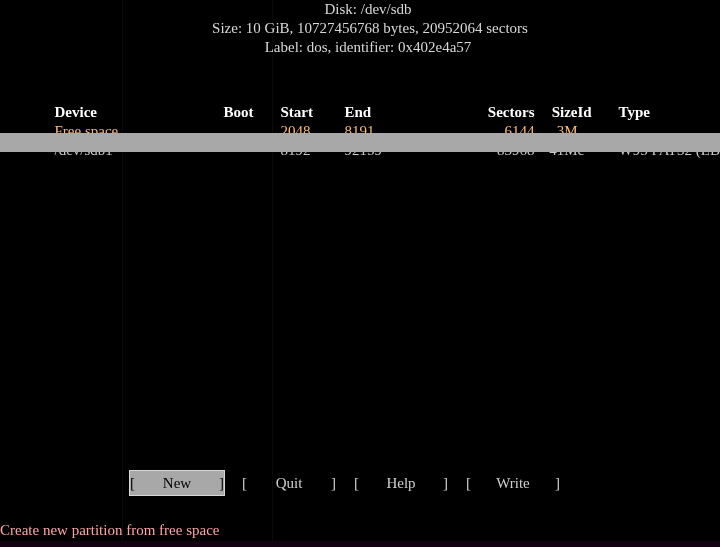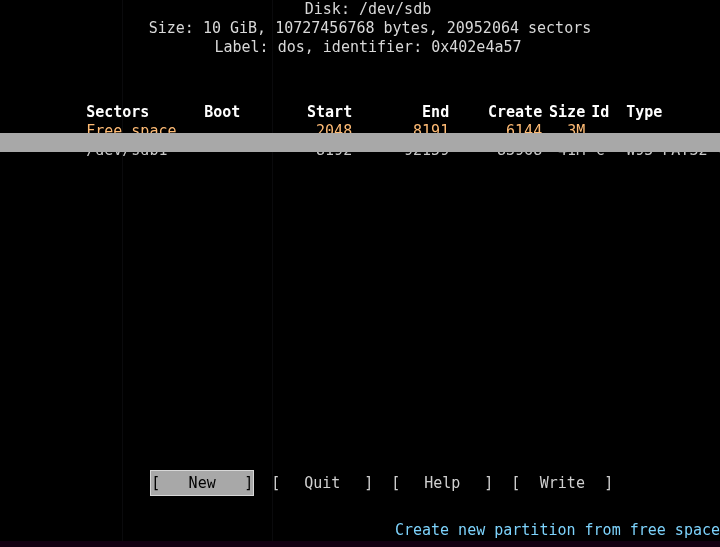--- a/index.html
+++ b/index.html
@@ -30,20 +30,21 @@
     pointer-events: none;
   }
   .artifact-line.a { left: 122px; }
   .artifact-line.b { left: 272px; }
 
   .screen {
     position: relative;
     width: 720px;
     height: 547px;
     z-index: 2;
+    font-family: Liberation Serif, serif;
   }
 
   
   .header {
     padding-top: 0px;
     text-align: center;
   }
   .header-line {
     display: block;
     height: 19px;
@@ -76,47 +77,47 @@
     padding-left: 0px;
   }
   .row .c-device {
     display: inline-block;
     width: 118px;
     text-align: left;
   }
   .row .c-boot {
     display: inline-block;
     width: 84px;
-    text-align: left;
+    text-align: center;
+    margin-left: 24px;
   }
   .row .c-start {
     display: inline-block;
     width: 64px;
-    text-align: right;
   }
   .row .c-end {
     display: inline-block;
     width: 97px;
-    text-align: right;
+    text-align: left;
   }
   .row .c-sectors {
     display: inline-block;
     width: 93px;
     text-align: right;
   }
   .row .c-size {
     display: inline-block;
     width: 43px;
     text-align: right;
     margin-top: 8px;
   }
   .row .c-id {
     display: inline-block;
     width: 30px;
-    text-align: center;
+    text-align: left;
   }
   .row .c-type {
     display: inline-block;
     text-align: left;
     padding-left: 11px;
   }
 
   .row.header-row { color: #ffffff; font-weight: bold; }
   .row.freespace { color: #fdba74; }
   .row.partition { color: #c8c8c8; }
@@ -152,22 +153,22 @@
   }
   .btn.selected .bracket { color: #000000; }
   .btn-gap { display: inline-block; width: 18px; }
 
   
   .statusline {
     position: absolute;
     left: 0;
     top: 520px;
     width: 720px;
-    text-align: right;
-    color: #7dd3fc;
+    text-align: left;
+    color: #fca5a5;
     white-space: pre;
     line-height: 20px;
   }
   .bottom-band {
     position: absolute;
     left: 0;
     top: 541px;
     width: 720px;
     height: 6px;
     background: #130011;
@@ -183,21 +184,21 @@
 
   <div class="header">
     <span class="header-line l1">Disk: /dev/sdb</span>
     <span class="header-line l2">Size: 10 GiB, 10727456768 bytes, 20952064 sectors</span>
     <span class="header-line l3">Label: dos, identifier: 0x402e4a57</span>
   </div>
 
   <div class="table">
 
     <div class="row header-row">
-      <span class="marker"> </span><span class="c-device">Sectors</span><span class="c-boot">Boot</span><span class="c-start">Start</span><span class="c-end">End</span><span class="c-sectors">Create</span><span class="c-size">Size</span><span class="c-id">Id</span><span class="c-type">Type</span>
+      <span class="marker"> </span><span class="c-device">Device</span><span class="c-boot">Boot</span><span class="c-start">Start</span><span class="c-end">End</span><span class="c-sectors">Sectors</span><span class="c-size">Size</span><span class="c-id">Id</span><span class="c-type">Type</span>
     </div>
 
     <div class="row freespace">
       <span class="marker"></span><span class="c-device">Free space</span><span class="c-boot"></span><span class="c-start">2048</span><span class="c-end">8191</span><span class="c-sectors">6144</span><span class="c-size">3M</span><span class="c-id"></span><span class="c-type"></span>
     </div>
 
     <div class="row partition">
       <span class="marker"></span><span class="c-device">/dev/sdb1</span><span class="c-boot"></span><span class="c-start">8192</span><span class="c-end">92159</span><span class="c-sectors">83968</span><span class="c-size">41M</span><span class="c-id">c</span><span class="c-type">W95 FAT32 (LBA)</span>
     </div>
 

